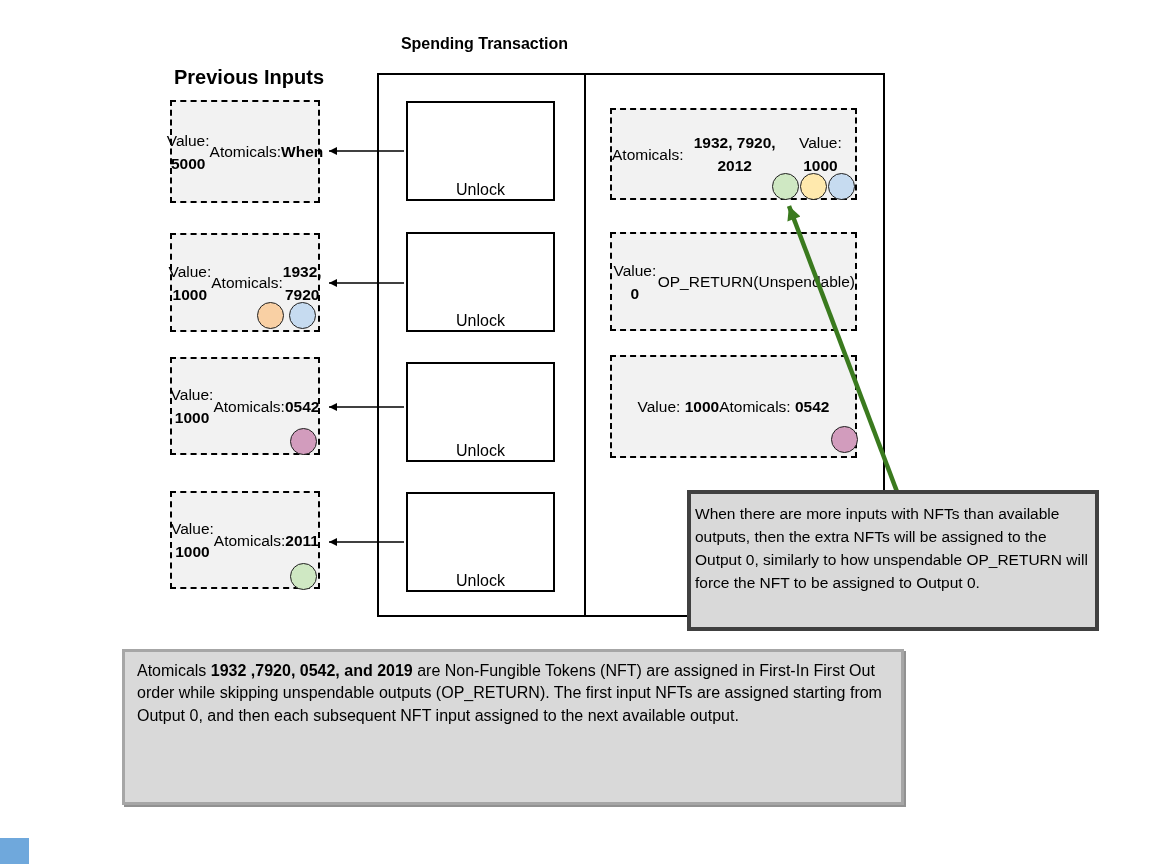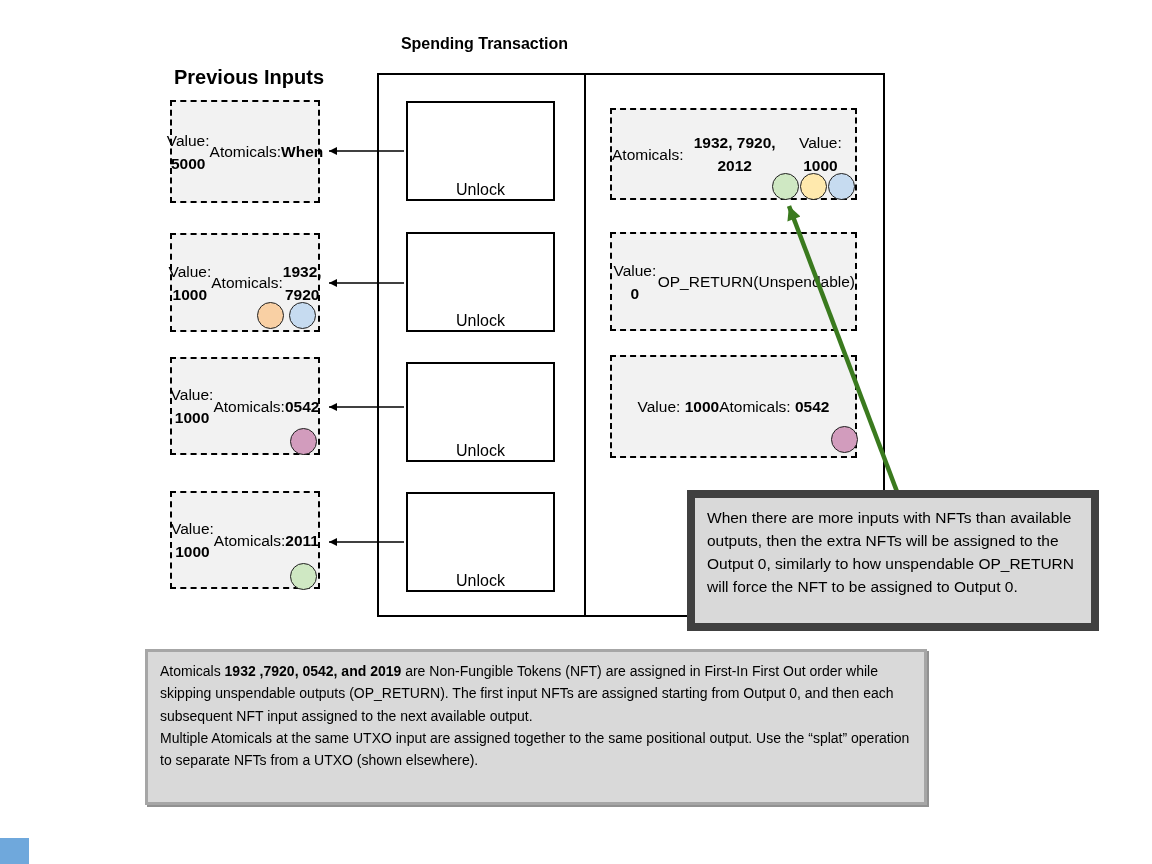--- a/index.html
+++ b/index.html
@@ -22,25 +22,25 @@
   .line{line-height:23px;}
   .b{font-weight:700;}
   .token{width:27px;height:27px;border-radius:50%;border:1.5px solid #1f1f1f;
          box-sizing:border-box;z-index:4;}
   .tk-green{background:#cfe8c3;}
   .tk-yellow{background:#ffe9ad;}
   .tk-blue{background:#c6dbf0;}
   .tk-orange{background:#f9d0a4;}
   .tk-pink{background:#d29cbd;}
   svg.overlay{left:0;top:0;z-index:5;pointer-events:none;}
-  .callout{left:687px;top:490px;width:412px;height:141px;border:8px solid #404040;
-           background:#d9d9d9;box-sizing:border-box;padding:8px 12px;font-size:15.5px;
+  .callout{left:687px;top:490px;width:412px;height:141px;border:4px solid #404040;
+           background:#d9d9d9;box-sizing:border-box;padding:8px 4px;font-size:15.5px;
            line-height:23px;z-index:6;}
-  .note{left:145px;top:649px;width:782px;height:156px;border:3px solid #a6a6a6;
-        background:#d9d9d9;box-sizing:border-box;padding:8px 12px;font-size:14px;
+  .note{left:122px;top:649px;width:782px;height:156px;border:3px solid #a6a6a6;
+        background:#d9d9d9;box-sizing:border-box;padding:8px 12px;font-size:16px;
         line-height:22.3px;z-index:6;box-shadow:2px 2px 0 #919191;}
   .note p{margin:0;}
   .corner-blue{left:0;top:838px;width:29px;height:26px;background:#6fa8dc;z-index:7;}
 </style>
 </head>
 <body>
 
 <div class="abs title">Spending Transaction</div>
 <div class="abs prev-label">Previous Inputs</div>
 
@@ -125,16 +125,15 @@
   <line x1="404" y1="542" x2="329" y2="542" stroke="#000" stroke-width="1.4" marker-end="url(#ah)"></line>
   <line x1="899" y1="497" x2="789" y2="206" stroke="#3a7a1e" stroke-width="4.5" marker-end="url(#gah)"></line>
 </svg>
 
 <div class="abs callout">
   <span>When there are more inputs with NFTs than available outputs, then the extra NFTs will be assigned to the Output 0, similarly to how unspendable OP_RETURN will force the NFT to be assigned to Output 0.</span>
 </div>
 
 <div class="abs note">
   <p><span>Atomicals </span><span class="b">1932 ,7920, 0542, and 2019</span><span> are Non-Fungible Tokens (NFT) are assigned in First-In First Out order while skipping unspendable outputs (OP_RETURN). The first input NFTs are assigned starting from Output 0, and then each subsequent NFT input assigned to the next available output.</span></p>
-  <p><span>Multiple Atomicals at the same UTXO input are assigned together to the same positional output. Use the “splat” operation to separate NFTs from a UTXO (shown elsewhere).</span></p>
 </div>
 
 <div class="abs corner-blue"></div>
 
 </body></html>

